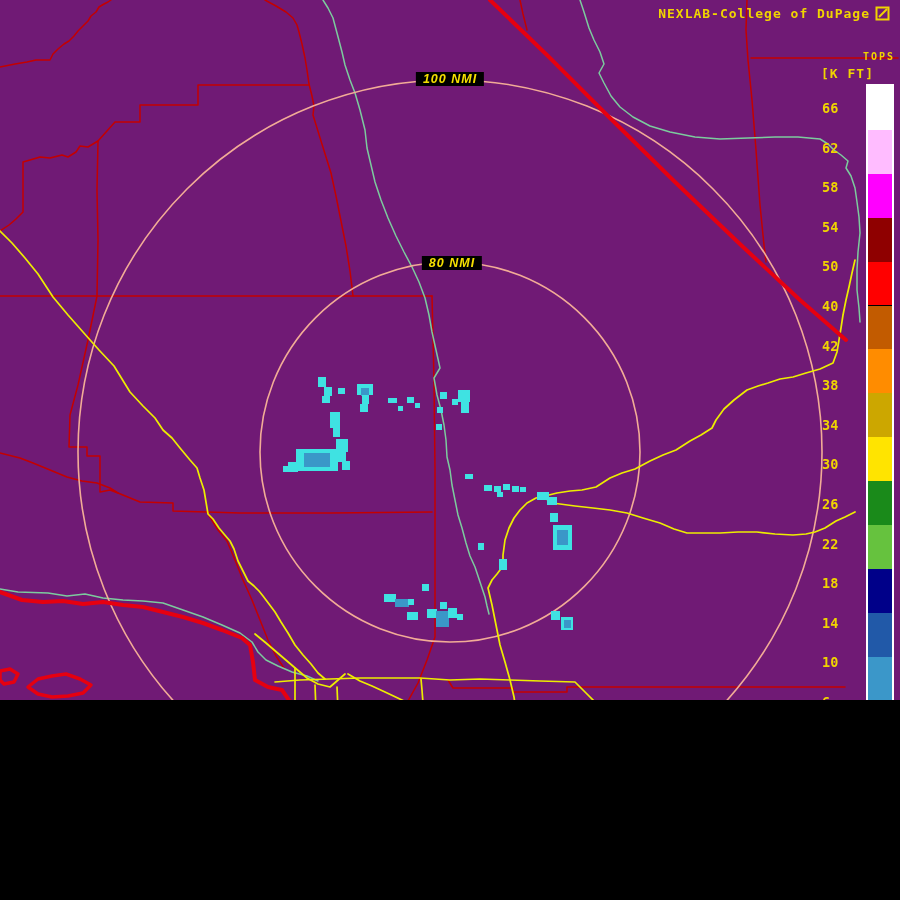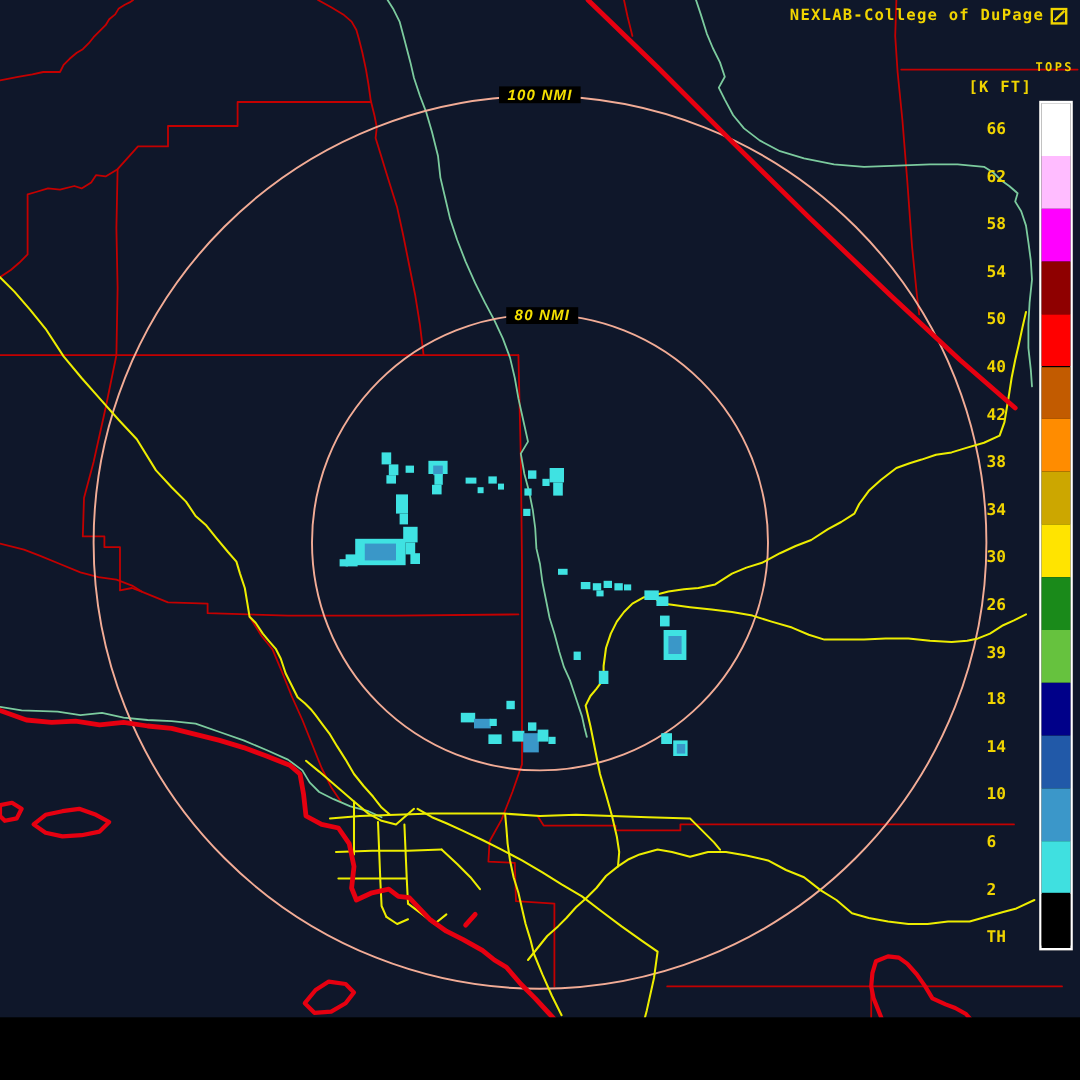--- a/index.html
+++ b/index.html
@@ -1,26 +1,26 @@
 <!DOCTYPE html>
 <html><head>
 <meta charset="utf-8">
 <style>
   html,body{margin:0;padding:0;background:#000;}
-  #screen{position:relative;width:900px;height:848px;background:#0f172a;overflow:hidden;
+  #screen{position:relative;width:900px;height:700px;background:#701a75;overflow:hidden;
           font-family:"DejaVu Sans Mono","Liberation Mono",monospace;}
   #map-svg{position:absolute;left:0;top:0;}
   .hdr{position:absolute;top:6px;right:30px;color:#f0d400;font-size:13px;font-weight:bold;
        letter-spacing:1px;white-space:nowrap;}
   .logo{position:absolute;top:6px;right:10px;width:15px;height:15px;}
   .ringlab{position:absolute;transform:translateX(-50%);background:#000;color:#f5e000;
            font-family:Liberation Sans, sans-serif;font-weight:bold;font-style:italic;
            font-size:12.5px;padding:0 7px;white-space:nowrap;letter-spacing:1px;}
   .cb-title{position:absolute;top:51px;right:5px;color:#f0d400;font-size:10px;font-weight:bold;letter-spacing:2px;}
-  .cb-units{position:absolute;top:66px;right:40px;color:#f0d400;font-size:13px;font-weight:bold;letter-spacing:1px;}
+  .cb-units{position:absolute;top:66px;right:26px;color:#f0d400;font-size:13px;font-weight:bold;letter-spacing:1px;}
   #colorbar{position:absolute;left:866px;top:84px;width:28px;height:708px;border:2px solid #fff;
             background:#000;box-sizing:border-box;}
   .cb-seg{position:absolute;left:0;width:24px;}
   .cb-lab{position:absolute;color:#f0d400;font-size:13.5px;font-weight:bold;width:40px;
           text-align:left;line-height:16px;}
   #caption{position:absolute;left:270px;top:876px;color:#f2f2f2;font-size:13px;
            letter-spacing:1.3px;white-space:nowrap;}
 </style>
 </head>
 <body>
@@ -158,21 +158,21 @@
       <div class="cb-lab" style="left: 822px; top: 139.6px;">62</div>
       <div class="cb-lab" style="left: 822px; top: 179.2px;">58</div>
       <div class="cb-lab" style="left: 822px; top: 218.8px;">54</div>
       <div class="cb-lab" style="left: 822px; top: 258.4px;">50</div>
       <div class="cb-lab" style="left: 822px; top: 298px;">40</div>
       <div class="cb-lab" style="left: 822px; top: 337.6px;">42</div>
       <div class="cb-lab" style="left: 822px; top: 377.2px;">38</div>
       <div class="cb-lab" style="left: 822px; top: 416.8px;">34</div>
       <div class="cb-lab" style="left: 822px; top: 456.4px;">30</div>
       <div class="cb-lab" style="left: 822px; top: 496px;">26</div>
-      <div class="cb-lab" style="left: 822px; top: 535.6px;">39</div>
+      <div class="cb-lab" style="left: 822px; top: 535.6px;">22</div>
       <div class="cb-lab" style="left: 822px; top: 575.2px;">18</div>
       <div class="cb-lab" style="left: 822px; top: 614.8px;">14</div>
       <div class="cb-lab" style="left: 822px; top: 654.4px;">10</div>
       <div class="cb-lab" style="left: 822px; top: 694px;">6</div>
       <div class="cb-lab" style="left: 822px; top: 733.6px;">2</div>
       <div class="cb-lab" style="left: 822px; top: 773.2px;">TH</div>
     </div>
 
   <div class="ringlab" id="ring-outer-label" style="left: 450px; top: 72px;">100 NMI</div>
   <div class="ringlab" id="ring-inner-label" style="left: 452px; top: 256px;">80 NMI</div>

